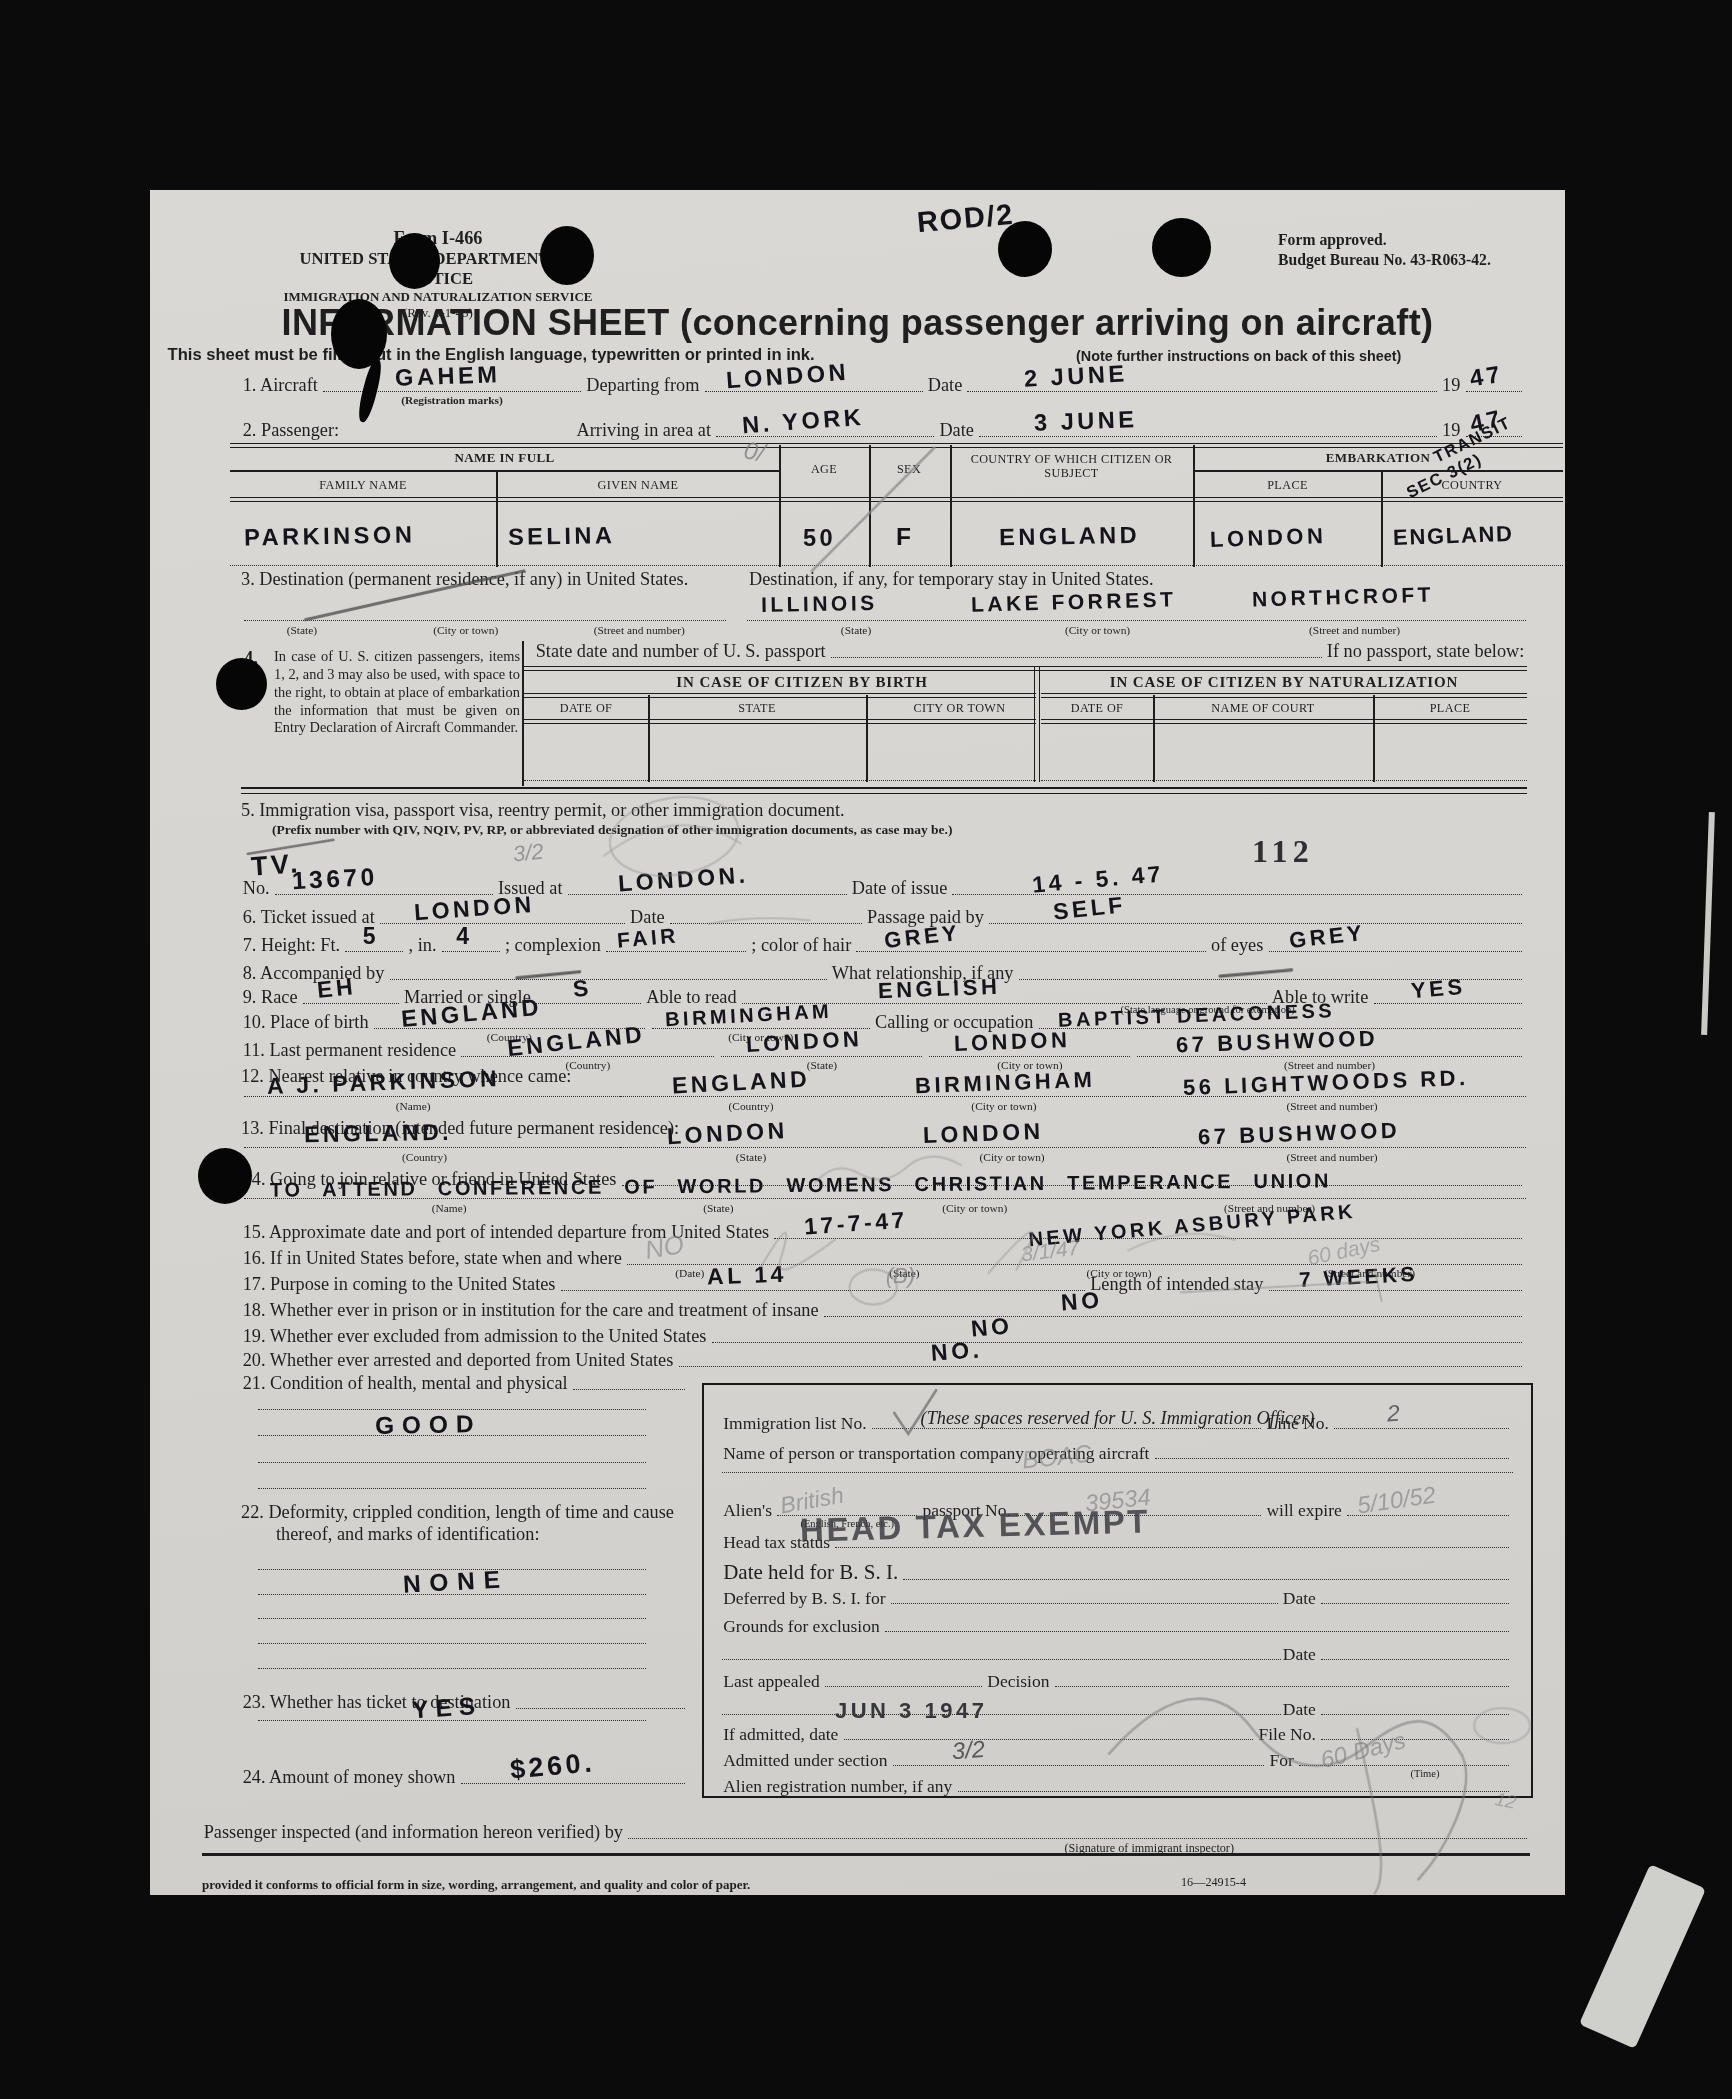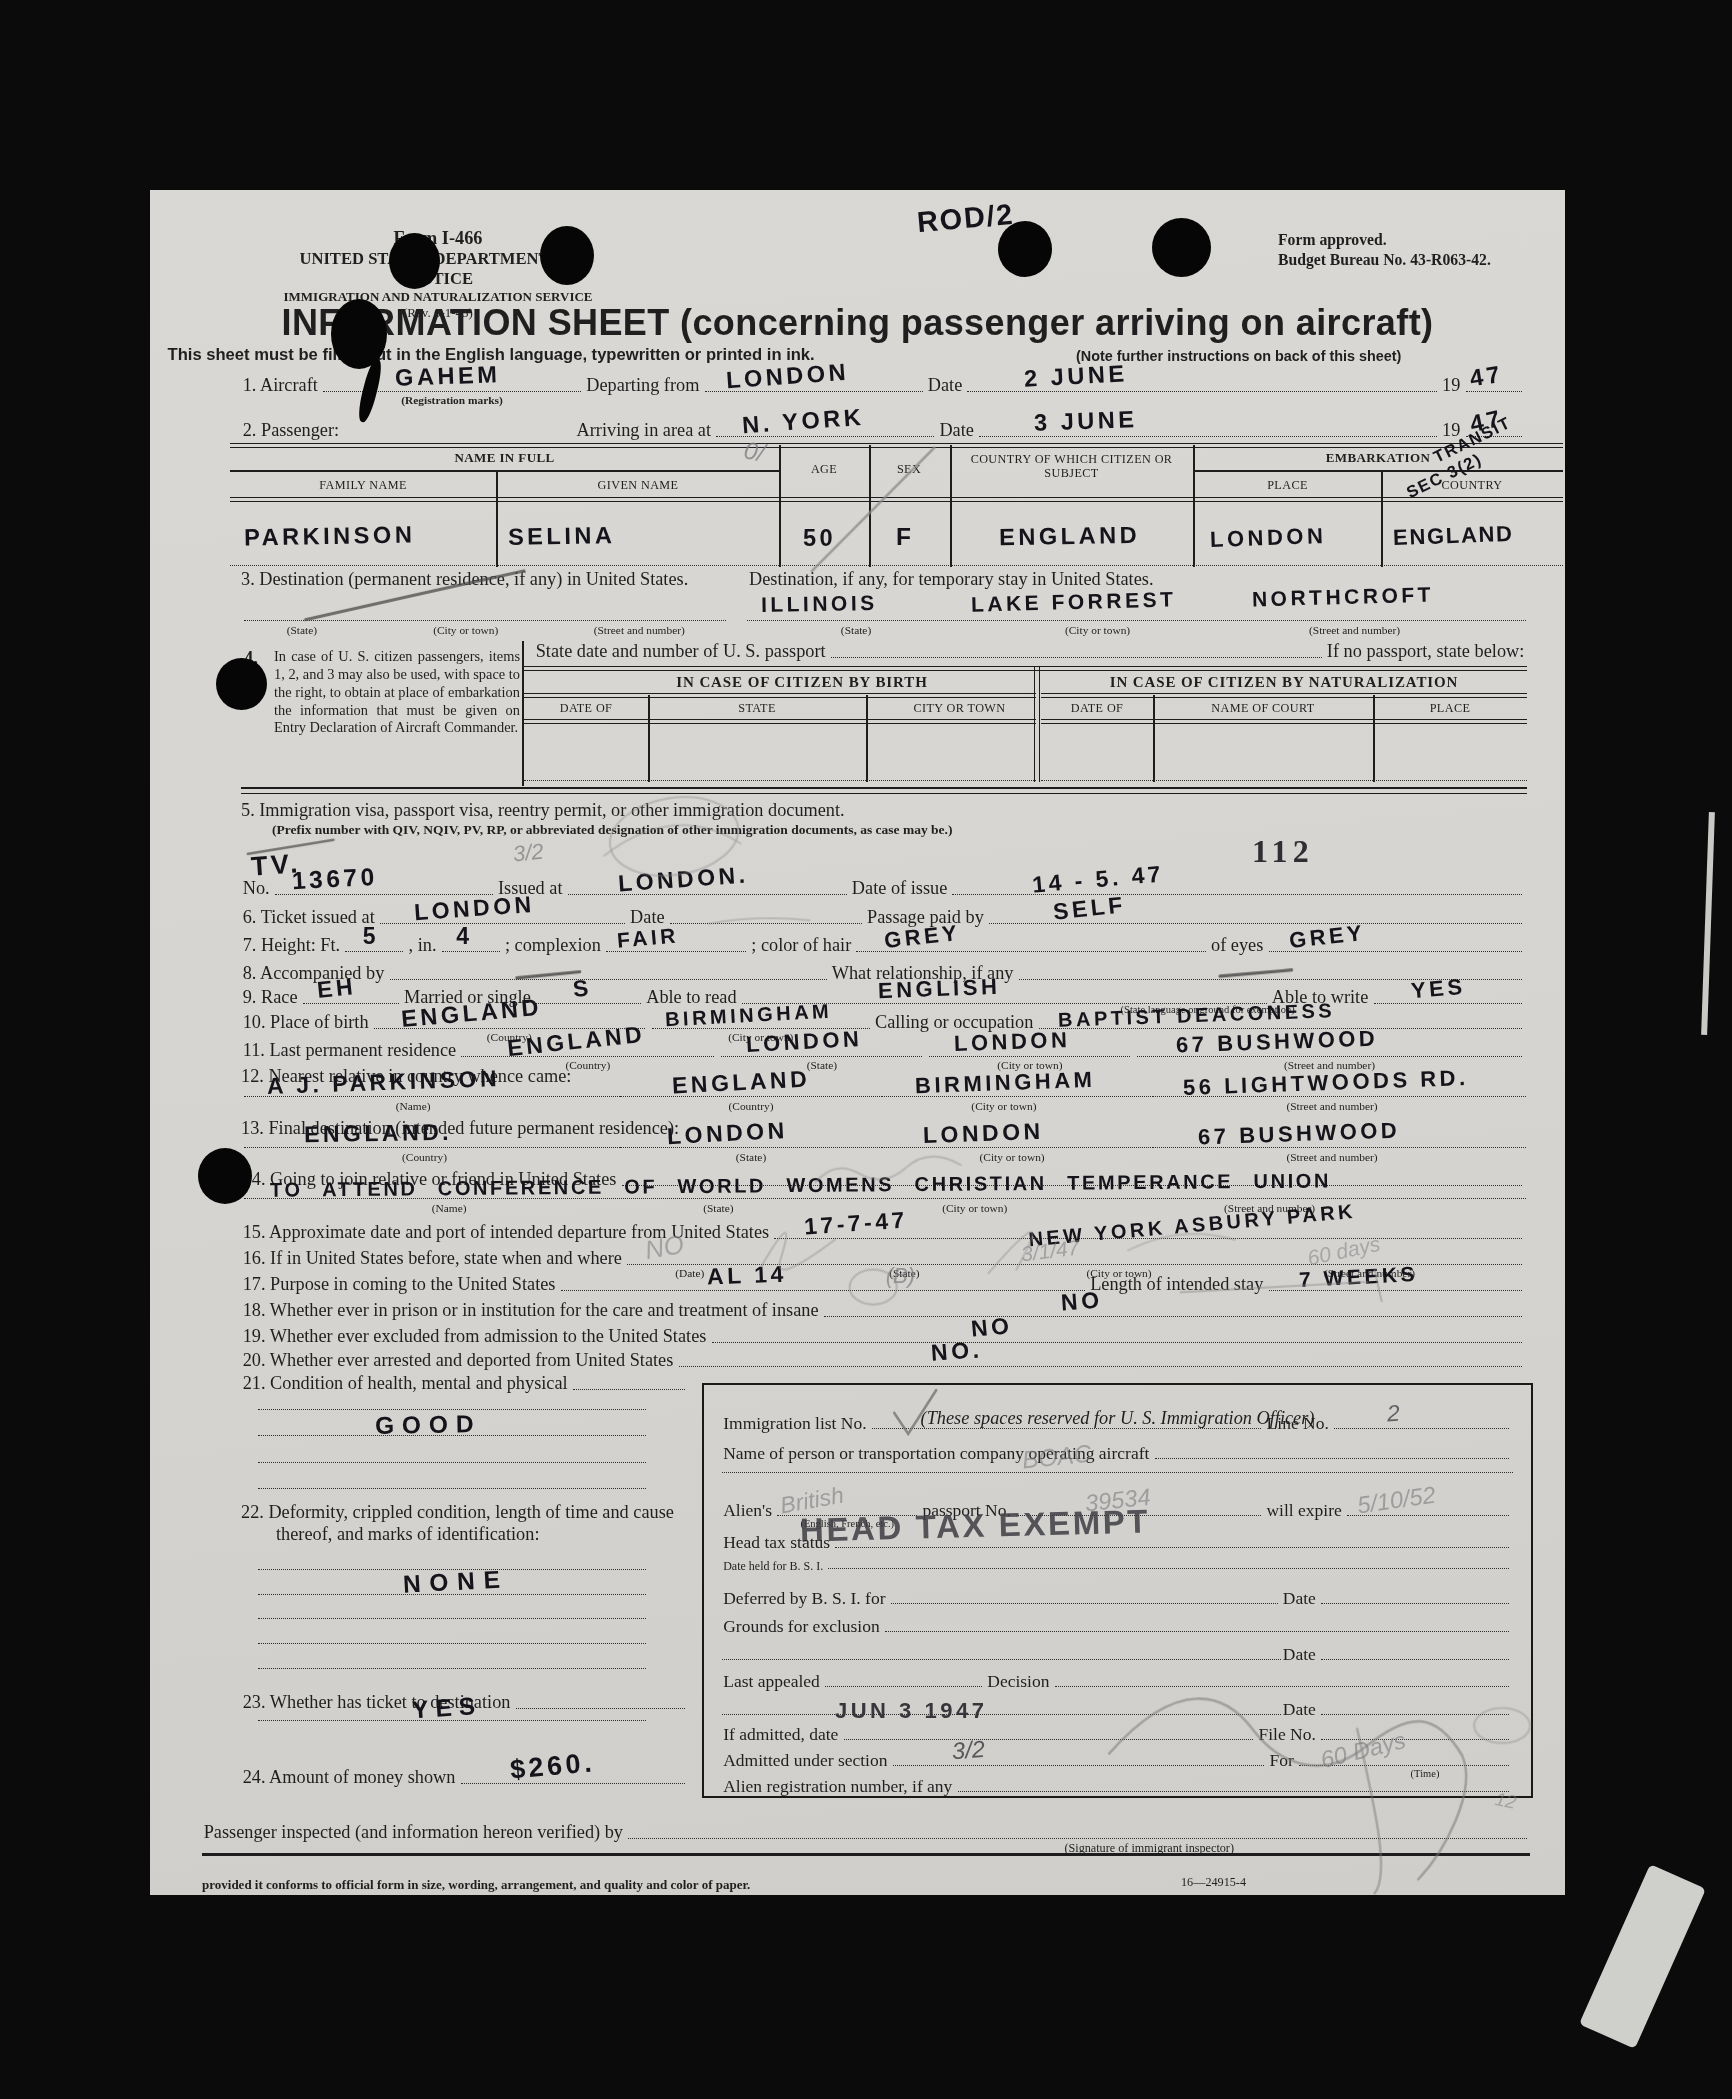--- a/index.html
+++ b/index.html
@@ -451,21 +451,21 @@
         <span class="t">will expire</span>
         <span class="ld" style="flex:0 0 162px">
           <span class="v pc" style="left:6%;font-size:23.6px;transform:rotate(-8deg);opacity:.6">5/10/52</span>
         </span>
       </div>
       <div class="abs stamp" style="left:96px;top:122px;font-size:33px;letter-spacing:2.6px;transform:rotate(-1.5deg);opacity:.85">HEAD TAX EXEMPT</div>
       <div class="f" style="left:17.5px;top:147px;width:791px;font-size:17.5px">
         <span class="t">Head tax status</span>
         <span class="ld fx"></span>
       </div>
-      <div class="f" style="left:17.5px;top:175px;width:791px;font-size:12px">
+      <div class="f" style="left:17.5px;top:175px;width:791px;font-size:21px">
         <span class="t">Date held for B. S. I.</span>
         <span class="ld fx"></span>
       </div>
       <div class="f" style="left:17.5px;top:203px;width:791px;font-size:17.5px">
         <span class="t">Deferred by B. S. I. for</span>
         <span class="ld fx"></span>
         <span class="t">Date</span>
         <span class="ld" style="flex:0 0 188px"></span>
       </div>
       <div class="f" style="left:17.5px;top:231px;width:791px;font-size:17.5px">

